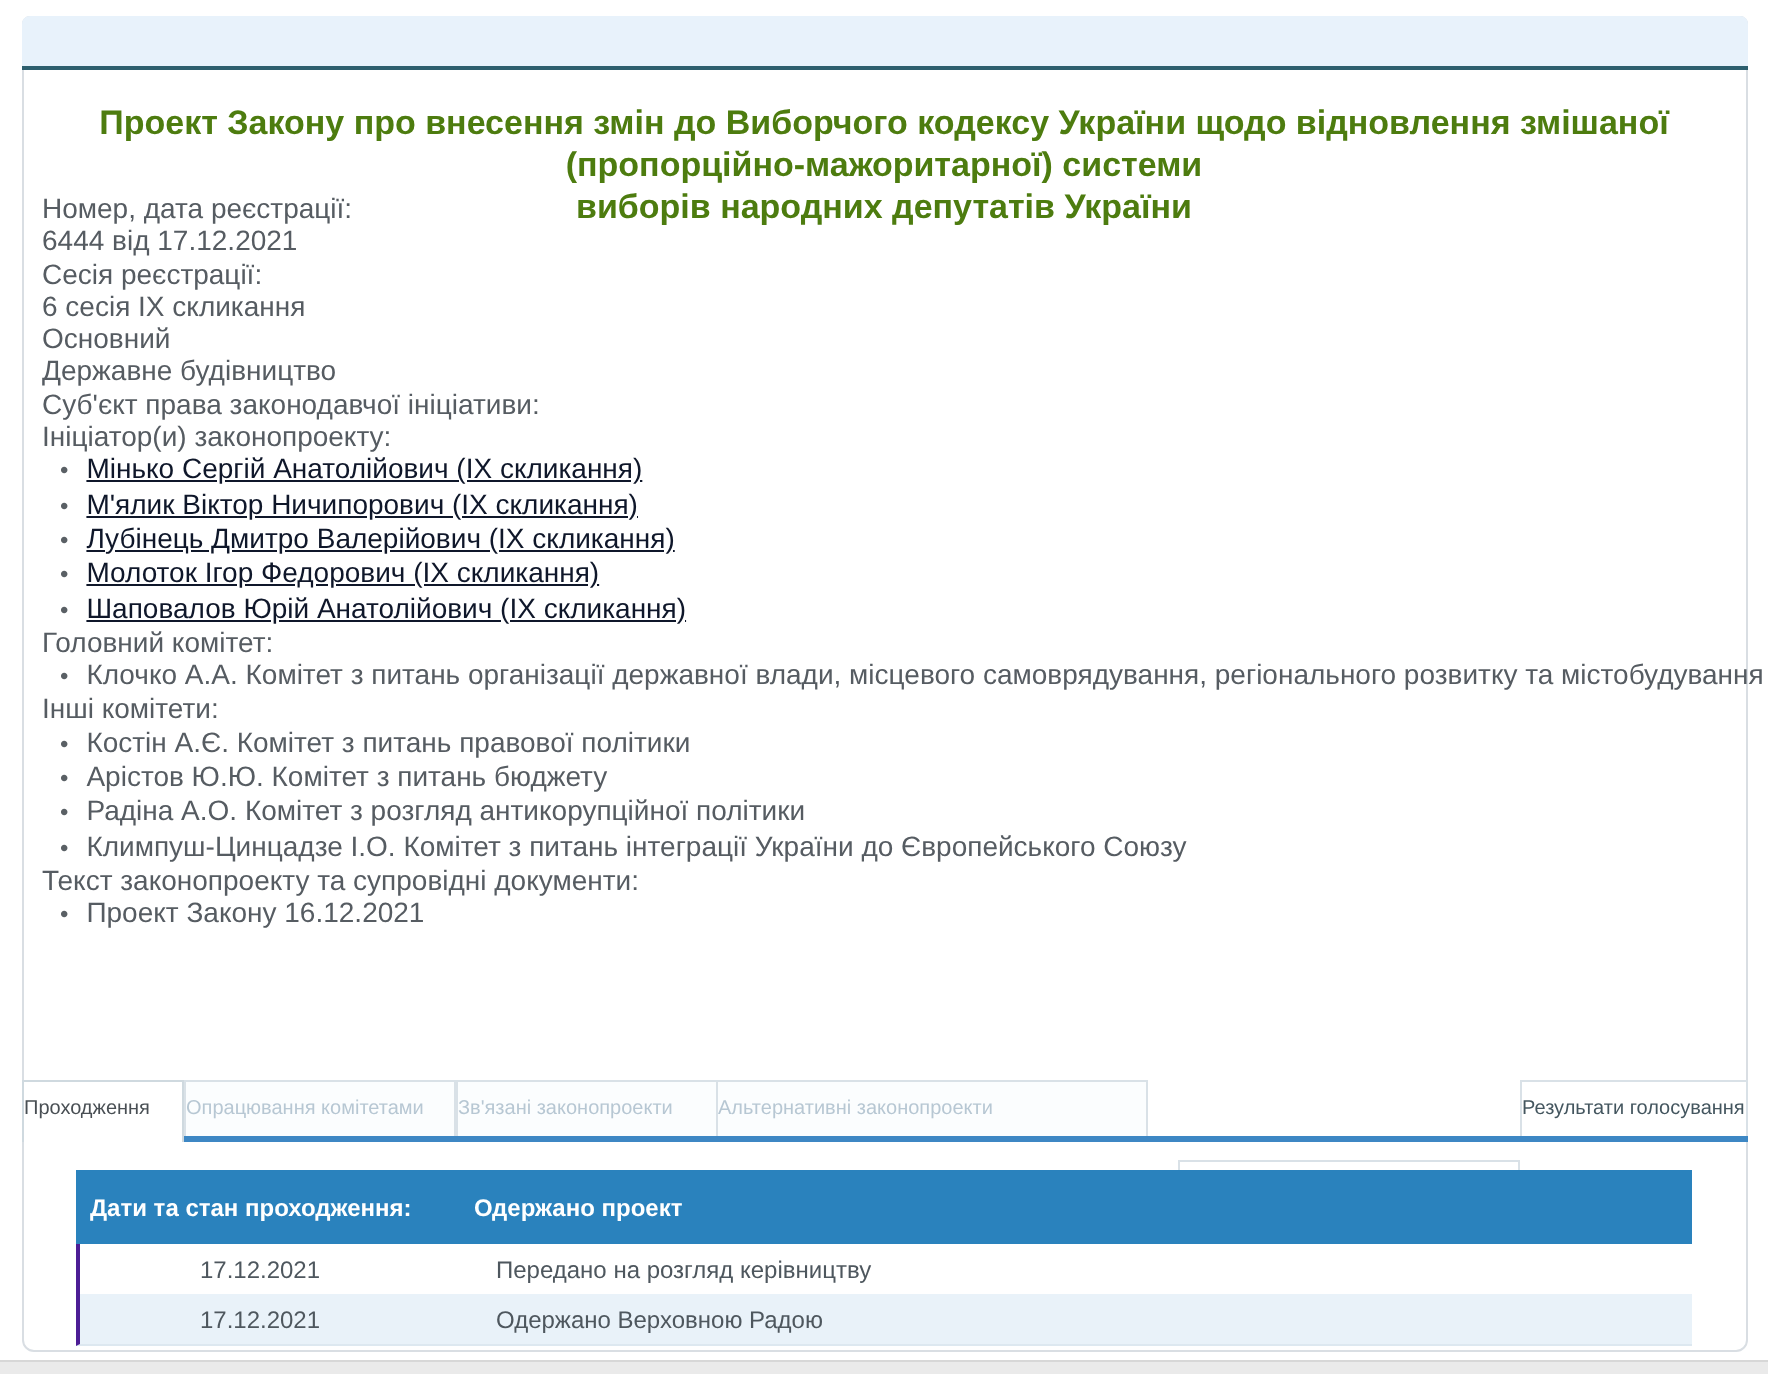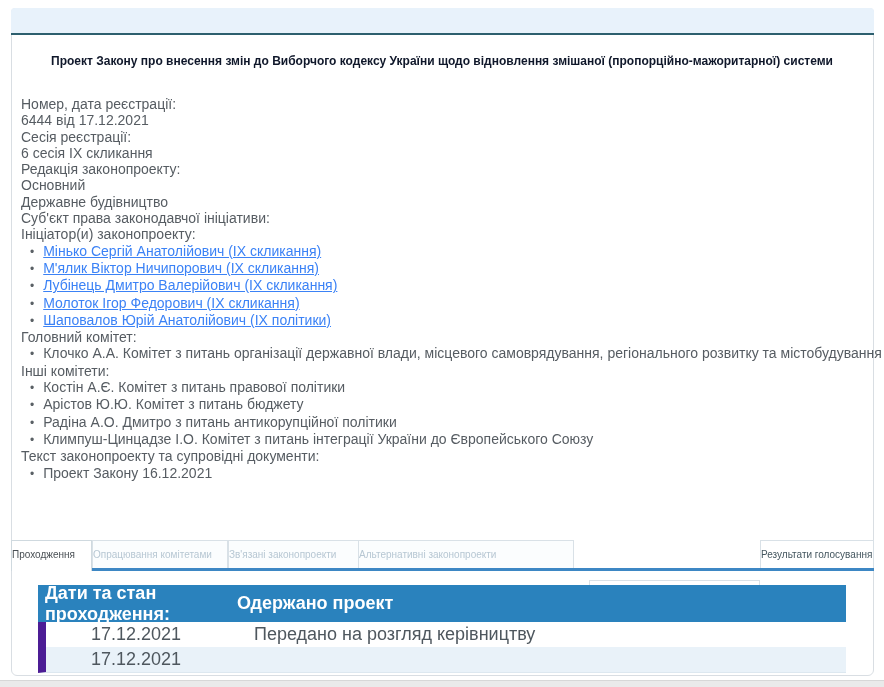--- a/index.html
+++ b/index.html
@@ -7,91 +7,91 @@
     font-family: "Liberation Sans", sans-serif; }
   .page { position: relative; width: 884px; height: 687px; background:#fff; }
 
   .card { position: absolute; left: 11px; top: 8px; width: 863px; height: 668px;
     background: #ffffff; border: 1px solid #d9dee3; border-radius: 4px 4px 6px 6px; }
 
   .topbar { position: absolute; left: 11px; top: 8px; width: 863px; height: 27px;
     background: #e8f2fb; border-bottom: 2px solid #2d5f6e; border-radius: 4px 4px 0 0; }
 
   .title { position: absolute; left: 22px; top: 51px; width: 840px; text-align: center;
-    font-size: 12px; font-weight: bold; color: #0f172a; line-height: 21px; }
+    font-size: 17px; font-weight: bold; color: #4d7c0f; line-height: 21px; }
 
   .details { position: absolute; left: 21px; top: 96px; width: 845px;
     font-size: 14px; color: #565c62; }
   .details > div { line-height: 16.3px; white-space: nowrap; }
   .bullet { padding-left: 9px; }
   .bullet::before { content: "•"; color: #5a6065; margin-right: 9px; font-size: 12px; }
-  a.link { color: #3b82f6; text-decoration: underline; cursor: pointer; }
+  a.link { color: #0f172a; text-decoration: underline; cursor: pointer; }
 
   .tabbar { position: absolute; left: 0; top: 540px; width: 884px; height: 32px; }
   .tab { position: absolute; top: 0; height: 28px; background: #fbfdfe;
     border: 1px solid #d9e1e7; border-bottom: none; 
     font-size: 10px; line-height: 27px; color: #b7c7d3; white-space: nowrap;
     overflow: hidden; }
   .tab.enabled { background: #ffffff; color: #44565f; cursor: pointer; }
   .tab.active { background: #ffffff; color: #494f54; height: 31px; z-index: 2;
     border: 1px solid #cfd9df; border-bottom: none; cursor: pointer; }
   .tab-underline { position: absolute; left: 92px; top: 28px; width: 782px; height: 3px;
     background: #3d87c4; }
 
-  .ptable { position: absolute; left: 38px; top: 585px; width: 808px; font-size: 18px; }
+  .ptable { position: absolute; left: 38px; top: 585px; width: 808px; font-size: 12px; }
   .thead { display: flex; height: 37px; background: #2a82bd; color: #ffffff;
     font-weight: bold; align-items: center; }
   .th1 { width: 199px; padding-left: 7px; }
   .th2 { flex: 1; }
-  .tbody { border-left: 8px solid #4c1d95; border-bottom: 1px solid #dde8f0; }
+  .tbody { border-left: 2px solid #4c1d95; border-bottom: 1px solid #dde8f0; }
   .trow { display: flex; height: 25px; align-items: center; color: #4e575e; }
   .trow.alt { background: #e9f2f9; }
   .c1 { width: 196px; text-align: center; padding-right: 16px; }
   .c2 { flex: 1; margin-left: 12px; }
 
   .footer-strip { position: absolute; left: 0; top: 680px; width: 884px; height: 7px;
     background: #eaeaea; border-top: 1px solid #d7d7d7; }
 </style>
 </head>
 <body>
 
 <div class="page">
 
   <div class="card"></div>
 
   <div class="topbar"></div>
 
   <div class="title">
     <div>Проект Закону про внесення змін до Виборчого кодексу України щодо відновлення змішаної (пропорційно-мажоритарної) системи</div>
+    <div>виборів народних депутатів України</div>
   </div>
 
   <div class="details">
     <div>Номер, дата реєстрації:</div>
     <div>6444 від 17.12.2021</div>
     <div>Сесія реєстрації:</div>
     <div>6 сесія IX скликання</div>
-    <div>Редакція законопроекту:</div>
     <div>Основний</div>
     <div>Державне будівництво</div>
     <div>Суб'єкт права законодавчої ініціативи:</div>
     <div>Ініціатор(и) законопроекту:</div>
 
     <div class="bullet"><a class="link" href="#">Мінько Сергій Анатолійович (IX скликання)</a></div>
     <div class="bullet"><a class="link" href="#">М'ялик Віктор Ничипорович (IX скликання)</a></div>
     <div class="bullet"><a class="link" href="#">Лубінець Дмитро Валерійович (IX скликання)</a></div>
     <div class="bullet"><a class="link" href="#">Молоток Ігор Федорович (IX скликання)</a></div>
-    <div class="bullet"><a class="link" href="#">Шаповалов Юрій Анатолійович (IX політики)</a></div>
+    <div class="bullet"><a class="link" href="#">Шаповалов Юрій Анатолійович (IX скликання)</a></div>
 
     <div>Головний комітет:</div>
     <div class="bullet"><span>Клочко А.А. Комітет з питань організації державної влади, місцевого самоврядування, регіонального розвитку та містобудування</span></div>
 
     <div>Інші комітети:</div>
     <div class="bullet"><span>Костін А.Є. Комітет з питань правової політики</span></div>
     <div class="bullet"><span>Арістов Ю.Ю. Комітет з питань бюджету</span></div>
-    <div class="bullet"><span>Радіна А.О. Дмитро з питань антикорупційної політики</span></div>
+    <div class="bullet"><span>Радіна А.О. Комітет з розгляд антикорупційної політики</span></div>
     <div class="bullet"><span>Климпуш-Цинцадзе І.О. Комітет з питань інтеграції України до Європейського Союзу</span></div>
 
     <div>Текст законопроекту та супровідні документи:</div>
     <div class="bullet"><span>Проект Закону 16.12.2021</span></div>
   </div>
 
   <div class="tabbar">
     <div class="tab active" style="left:11px;  width:81px;">Проходження</div>
     <div class="tab" style="left:92px;  width:136px;">Опрацювання комітетами</div>
     <div class="tab" style="left:228px; width:156px;">Зв'язані законопроекти</div>
@@ -106,19 +106,20 @@
       <div class="th1">Дати та стан проходження:</div>
       <div class="th2">Одержано проект</div>
     </div>
     <div class="tbody">
       <div class="trow">
         <div class="c1">17.12.2021</div>
         <div class="c2">Передано на розгляд керівництву</div>
       </div>
       <div class="trow alt">
         <div class="c1">17.12.2021</div>
+        <div class="c2">Одержано Верховною Радою</div>
       </div>
     </div>
   </div>
 
   <div class="footer-strip"></div>
 
 </div>
 
 </body></html>

